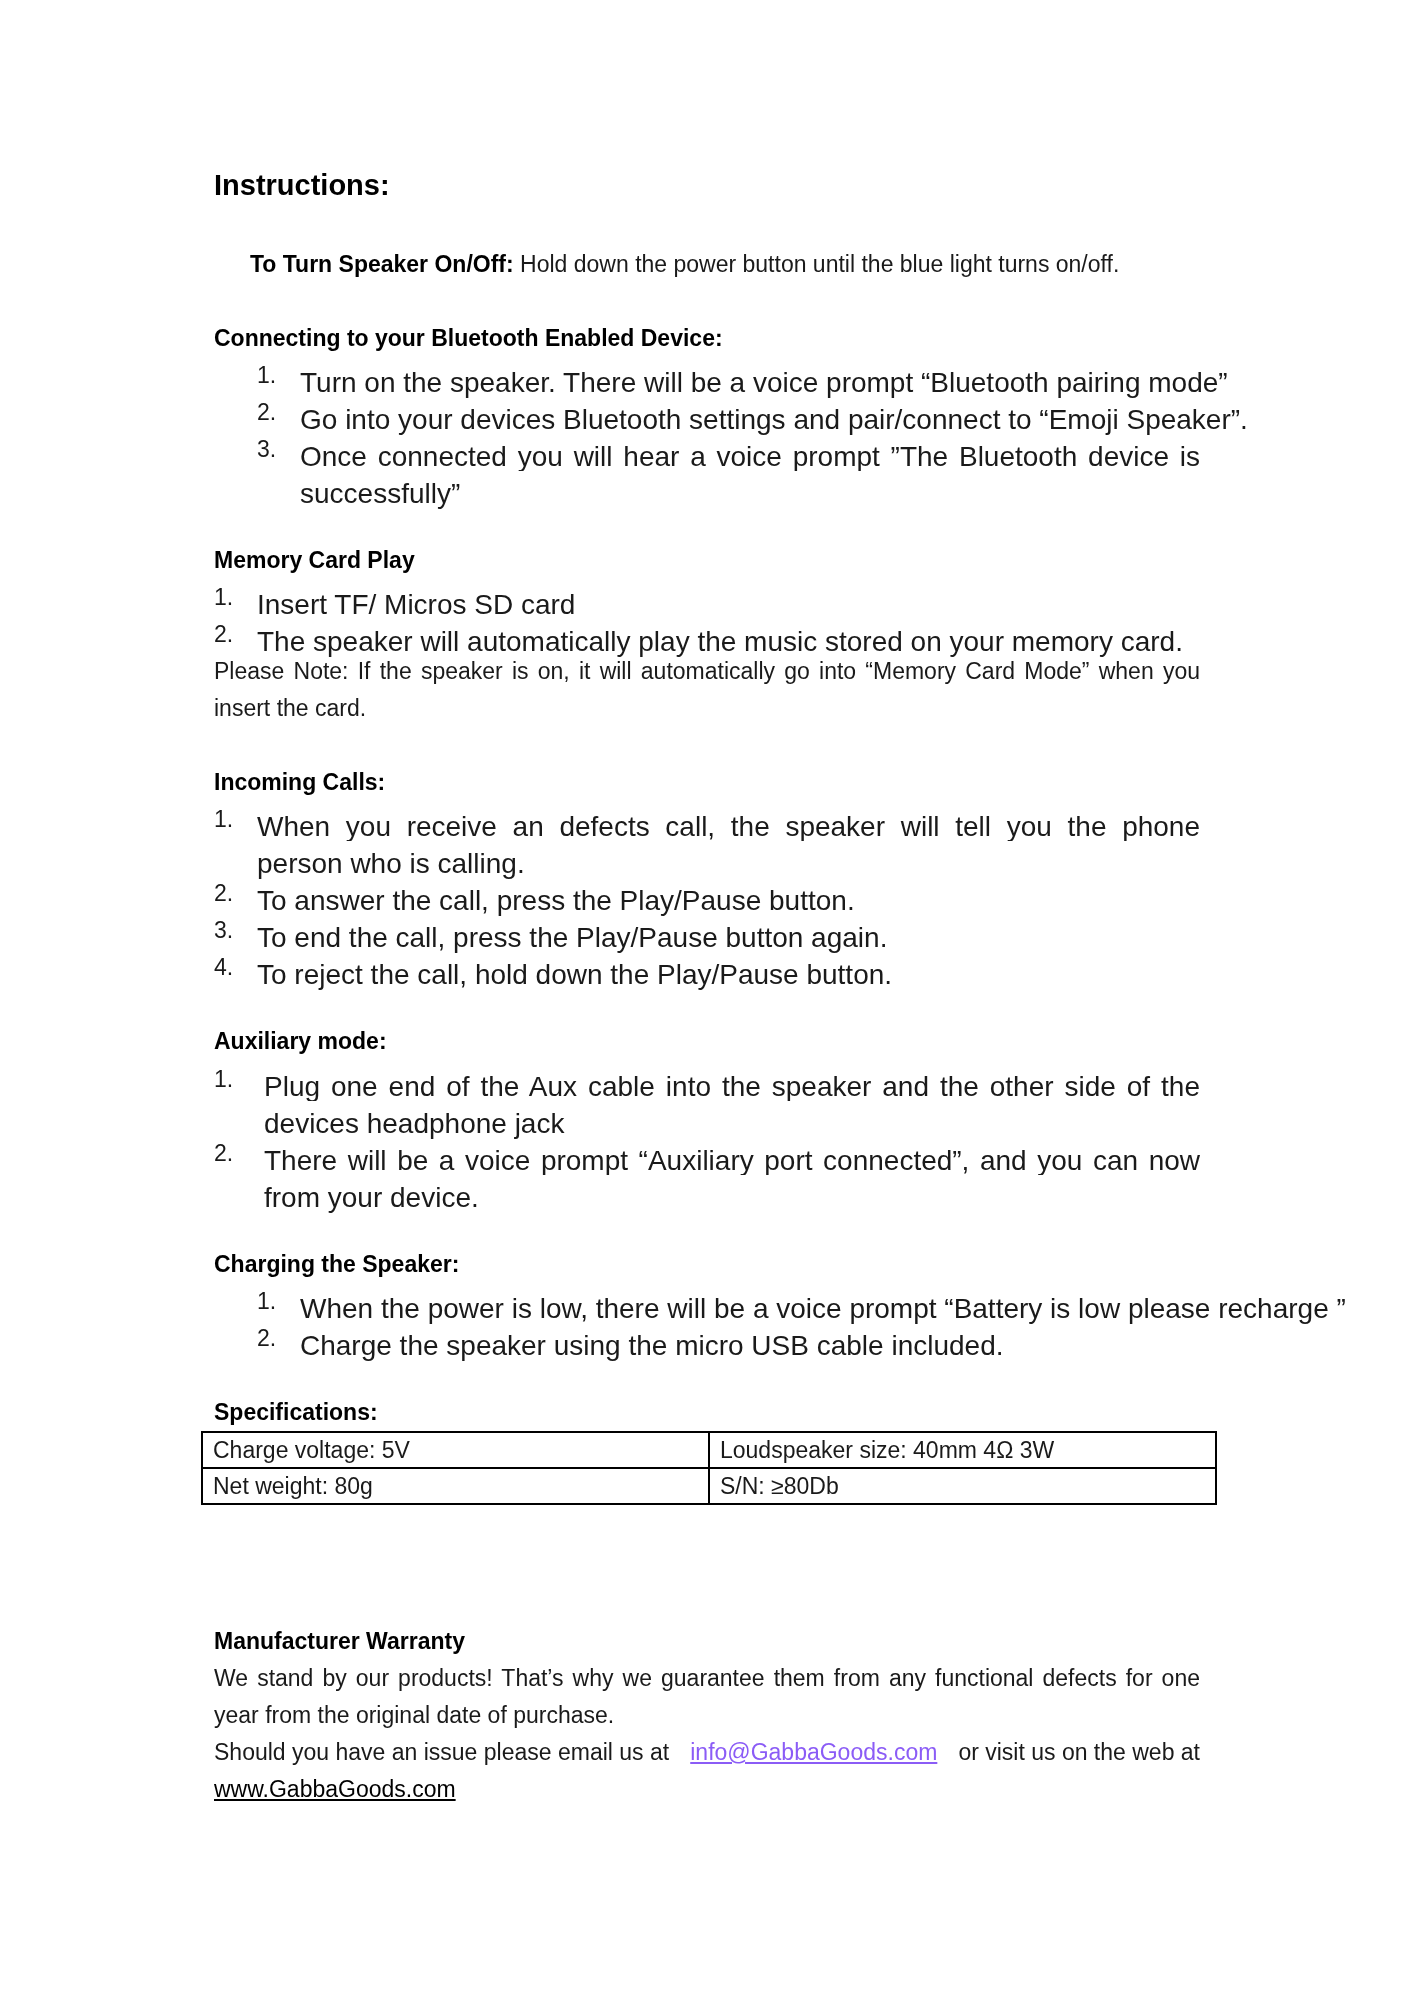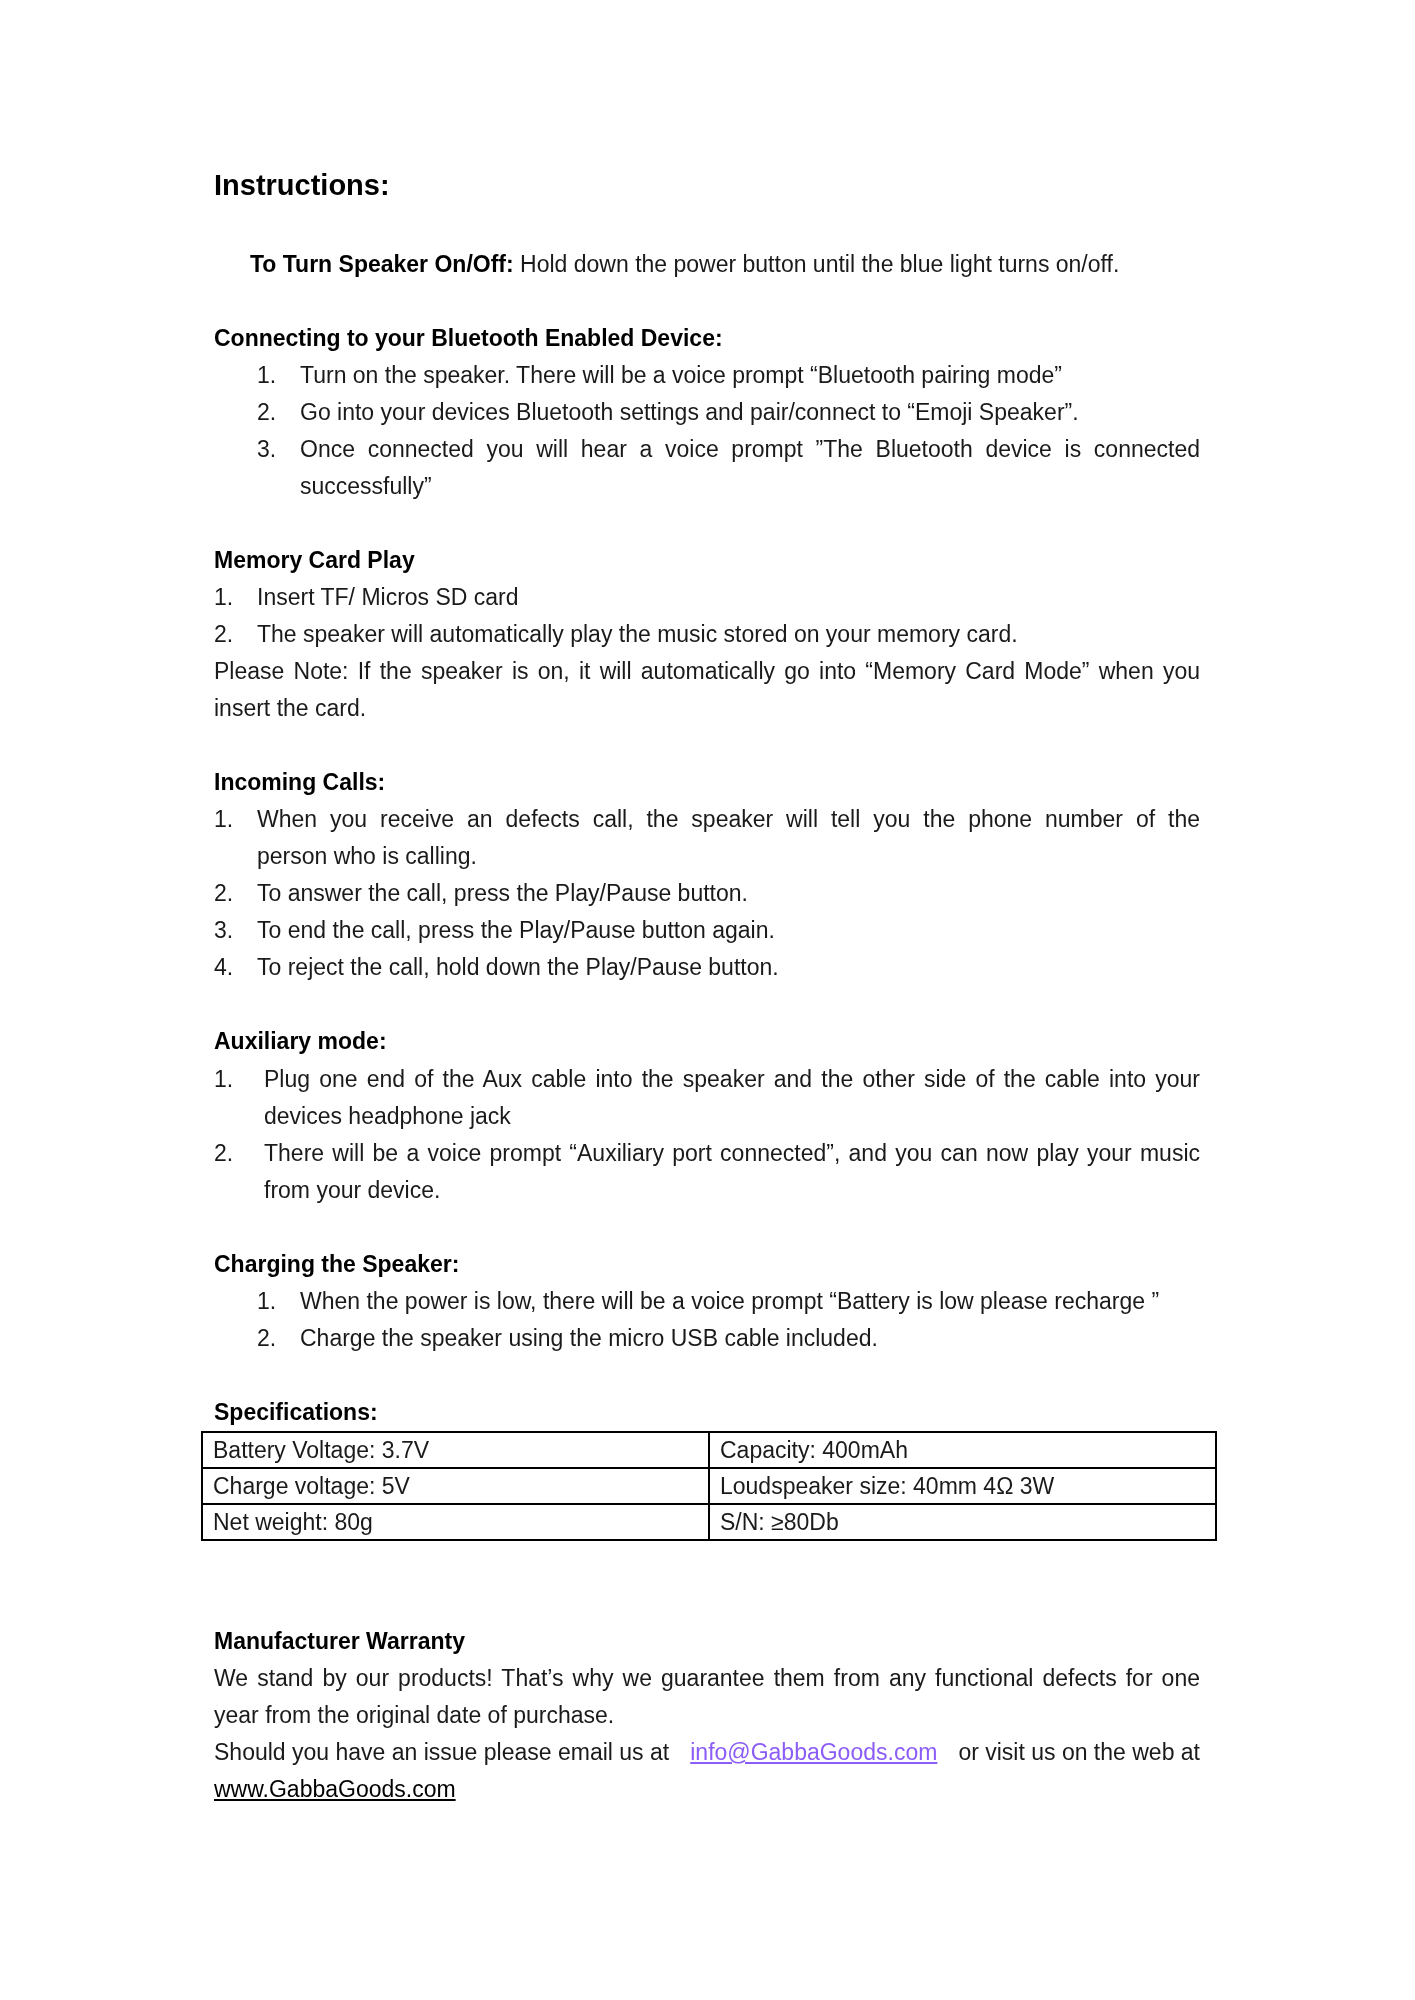--- a/index.html
+++ b/index.html
@@ -3,21 +3,21 @@
 <meta charset="utf-8">
 <style>
   html, body { margin: 0; padding: 0; background: #ffffff; }
   body { width: 1415px; height: 2000px; position: relative; overflow: hidden;
          font-family: "Liberation Sans", sans-serif; color: #1a1a1a; }
   .ln { position: absolute; left: 214px; white-space: nowrap; font-size: 23px; line-height: 28px; }
   .h1 { font-size: 29px; font-weight: bold; color: #000; }
   .h2 { font-weight: bold; color: #000; }
   .b { font-weight: bold; color: #000; margin-left: 36px; }
   .num { position: absolute; white-space: nowrap; font-size: 23px; line-height: 28px; }
-  .item { position: absolute; white-space: nowrap; font-size: 23px; line-height: 28px; }
+  .item { position: absolute; white-space: nowrap; font-size: 28px; line-height: 28px; margin-top: 8px; }
   .just { text-align: justify; text-align-last: justify; white-space: normal; }
   a, .link { color: #1155cc; text-decoration: underline; }
   table.spec { position: absolute; left: 201px; top: 1431px; width: 1016px; border-collapse: collapse; }
   table.spec td { border: 2px solid #000; height: 34px; padding: 0 10px; font-size: 23px; line-height: 28px; color: #1a1a1a; width: 50%; }
 </style>
 </head>
 <body>
 
 <div class="ln h1" style="top:171px;">Instructions:</div>
 
@@ -64,24 +64,20 @@
 
 <div class="ln h2" style="top:1250px;">Charging the Speaker:</div>
 <div class="num" style="left:257px; top:1287px;">1.</div>
 <div class="item" style="left:300px; top:1287px;">When the power is low, there will be a voice prompt “Battery is low please recharge ”</div>
 <div class="num" style="left:257px; top:1324px;">2.</div>
 <div class="item" style="left:300px; top:1324px;">Charge the speaker using the micro USB cable included.</div>
 
 <div class="ln h2" style="top:1398px;">Specifications:</div>
 <table class="spec">
   <tbody>
-      <tr>
-    <td>Battery Voltage: 3.7V</td>
-    <td>Capacity: 400mAh</td>
-  </tr>
   <tr>
     <td>Charge voltage: 5V</td>
     <td>Loudspeaker size: 40mm 4Ω 3W</td>
   </tr>
   <tr>
     <td>Net weight: 80g</td>
     <td>S/N: ≥80Db</td>
   </tr>
 </tbody>
   </table>

